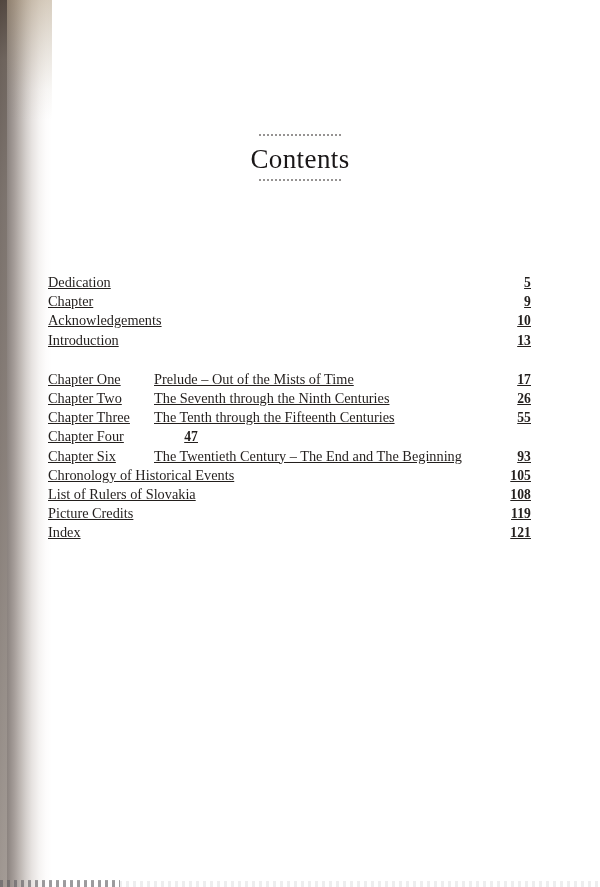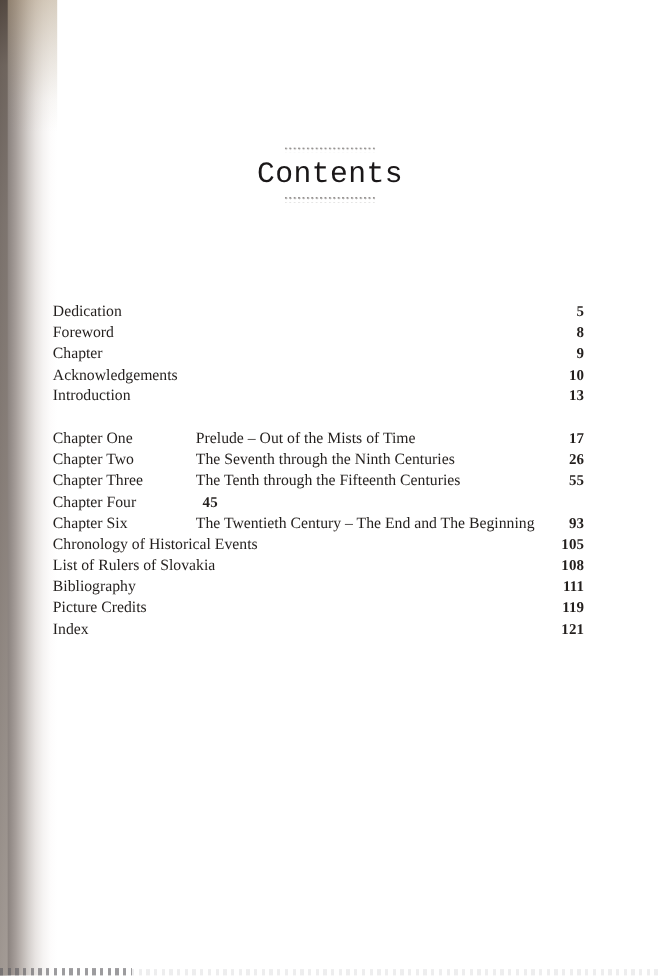--- a/index.html
+++ b/index.html
@@ -112,58 +112,58 @@
     margin: 0 auto;
     background-image: radial-gradient(circle at 1px 1px, #8d8a88 0.9px, rgba(255,255,255,0) 1.2px);
     background-size: 4px 5px;
     background-repeat: repeat-x;
     opacity: 0.92;
   }
   .dot-rule.bottom {
     margin-top: 6px;
   }
   .contents-title {
-    font-family: Liberation Mono, monospace;
+    font-family: Liberation Serif, serif;
     font-size: 27px;
     font-weight: 400;
     letter-spacing: 0.4px;
     color: #1a1718;
     line-height: 1;
     margin: 7px 0 0 0;
     padding: 0;
   }
 
   
   .toc {
     position: absolute;
     left: 48px;
     top: 273px;
     width: 483px;
   }
   .toc-group {
     margin: 0;
     padding: 0;
+    text-decoration: underline;
   }
   .group-gap-chapters { margin-top: 20px; }
   .group-gap-back     { }
 
   .toc-row {
     display: flex;
     align-items: baseline;
     height: 19.2px;
     font-size: 14.3px;
     line-height: 19.2px;
     white-space: nowrap;
   }
   .col-label {
     flex: 0 0 106px;
   }
   .col-title {
     flex: 1 1 auto;
-    margin-left: 24px;
   }
   .col-page {
     flex: 0 0 44px;
     text-align: right;
     font-weight: bold;
     font-size: 13.6px;
     letter-spacing: 0.1px;
   }
   
   .toc-row.simple .col-label {
@@ -186,24 +186,20 @@
   </div>
 
   <div class="toc">
 
     <div class="toc-group">
       <div class="toc-row simple">
         <span class="col-label">Dedication</span>
         <span class="col-page">5</span>
       </div>
       <div class="toc-row simple">
-        <span class="col-label">Foreword</span>
-        <span class="col-page">8</span>
-      </div>
-      <div class="toc-row simple">
         <span class="col-label">Chapter</span>
         <span class="col-page">9</span>
       </div>
       <div class="toc-row simple">
         <span class="col-label">Acknowledgements</span>
         <span class="col-page">10</span>
       </div>
       <div class="toc-row simple">
         <span class="col-label">Introduction</span>
         <span class="col-page">13</span>
@@ -221,43 +217,39 @@
         <span class="col-title">The Seventh through the Ninth Centuries</span>
         <span class="col-page">26</span>
       </div>
       <div class="toc-row">
         <span class="col-label">Chapter Three</span>
         <span class="col-title">The Tenth through the Fifteenth Centuries</span>
         <span class="col-page">55</span>
       </div>
       <div class="toc-row">
         <span class="col-label">Chapter Four</span>
-        <span class="col-page">45</span>
+        <span class="col-page">47</span>
       </div>
       <div class="toc-row">
         <span class="col-label">Chapter Six</span>
         <span class="col-title">The Twentieth Century – The End and The Beginning</span>
         <span class="col-page">93</span>
       </div>
     </div>
 
     <div class="toc-group group-gap-back">
       <div class="toc-row simple">
         <span class="col-label">Chronology of Historical Events</span>
         <span class="col-page">105</span>
       </div>
       <div class="toc-row simple">
         <span class="col-label">List of Rulers of Slovakia</span>
         <span class="col-page">108</span>
       </div>
       <div class="toc-row simple">
-        <span class="col-label">Bibliography</span>
-        <span class="col-page">111</span>
-      </div>
-      <div class="toc-row simple">
         <span class="col-label">Picture Credits</span>
         <span class="col-page">119</span>
       </div>
       <div class="toc-row simple">
         <span class="col-label">Index</span>
         <span class="col-page">121</span>
       </div>
     </div>
 
   </div>

